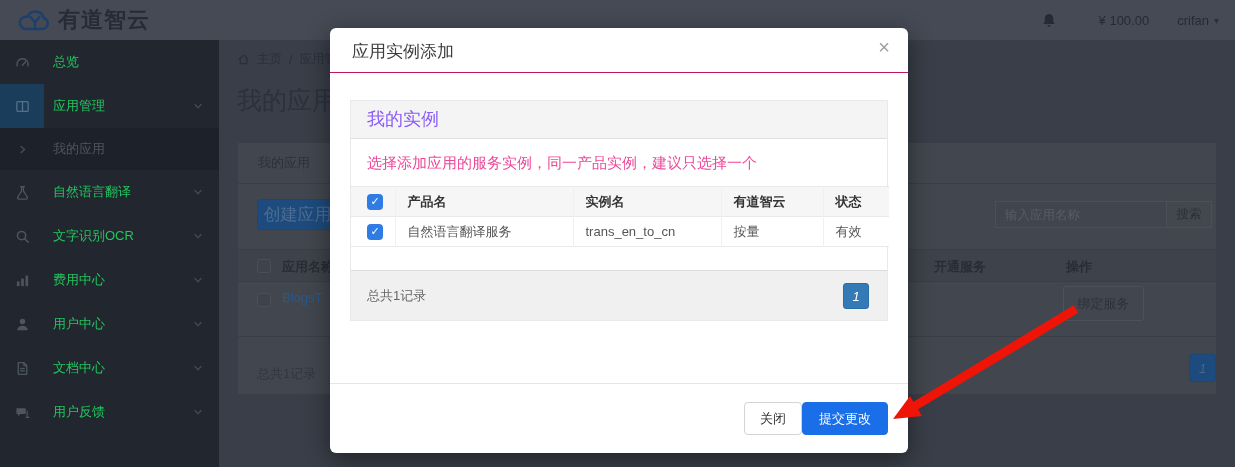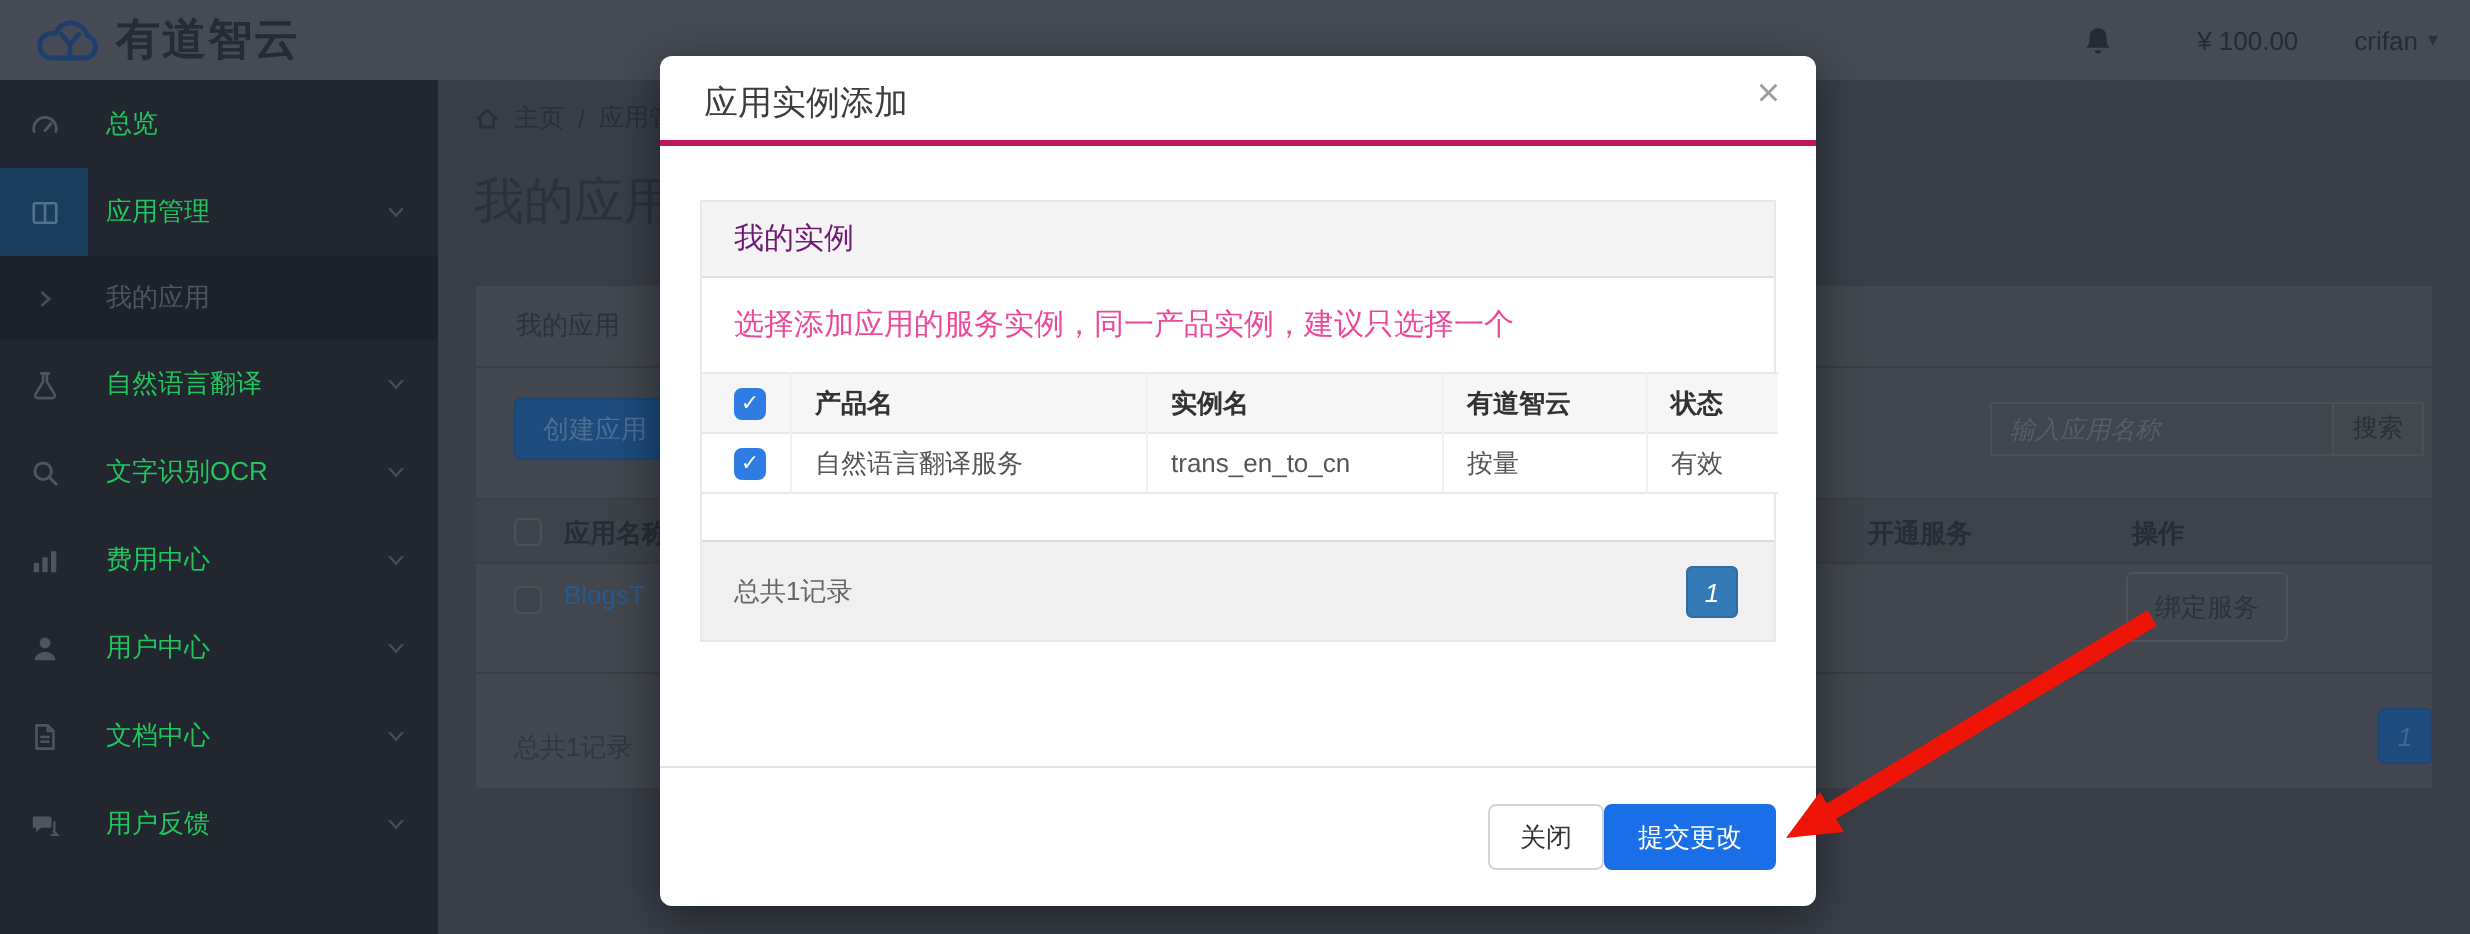--- a/index.html
+++ b/index.html
@@ -33,44 +33,44 @@
   .nav-item.sub{height:42px;background:#1d222a;color:#4e555f;}
   .nav-item.sub .nav-icon-box{color:#464d57;}
 
   .content{position:absolute;left:219px;top:40px;width:1016px;height:427px;background:#393e48;z-index:1;}
   .breadcrumb{position:absolute;left:18px;top:11px;display:flex;align-items:center;gap:7px;font-size:12.5px;color:#2a303a;}
   .breadcrumb .home-ic{display:flex;color:#2a303a;}
   .page-title{position:absolute;left:18px;top:44px;font-size:25px;font-weight:500;color:#2b323c;}
 
   .bg-panel{position:absolute;left:18px;top:102px;width:980px;height:253px;background:#42474f;border:1px solid #3a3f47;}
   .bg-panel-head{height:41px;line-height:40px;padding-left:20px;font-size:13px;color:#2c313a;border-bottom:1px solid #3a3f47;}
-  .bg-create-btn{position:absolute;left:19px;top:56px;width:81px;height:31px;background:var(--dim-btn-blue);color:#4e6d91;font-size:13px;border:1px solid #1c4674;border-radius:3px;cursor:pointer;}
+  .bg-create-btn{position:absolute;left:19px;top:56px;width:81px;height:31px;background:var(--dim-btn-blue);color:#4e6d91;font-size:17px;border:1px solid #1c4674;border-radius:3px;cursor:pointer;}
   .bg-search{position:absolute;right:4px;top:58px;display:flex;height:27px;}
-  .bg-search input{width:171px;height:27px;background:#40454e;border:1px solid #4a4f58;border-right:none;padding:0 9px;font-size:12.5px;color:#eab308;outline:none;font-family:inherit;font-style:italic;}
+  .bg-search input{width:171px;height:27px;background:#40454e;border:1px solid #4a4f58;border-right:none;padding:0 9px;font-size:12.5px;color:#eab308;outline:none;font-family:inherit;}
   .bg-search input::placeholder{color:#575d66;}
   .bg-search button{width:46px;height:27px;background:#43484f;border:1px solid #4a4f58;color:#2b3039;font-size:12.5px;cursor:pointer;font-family:inherit;}
   .bg-thead{position:absolute;left:0;top:106px;width:978px;height:33px;background:#3e434b;border-top:1px solid #3a3f47;border-bottom:1px solid #3a3f47;font-size:13px;font-weight:bold;color:#272c35;}
   .bg-th-name{position:absolute;left:44px;top:8px;}
   .bg-th-service{position:absolute;left:696px;top:8px;}
   .bg-th-action{position:absolute;left:828px;top:8px;text-align:center;}
   .dim-checkbox{position:absolute;width:14px;height:14px;border:1px solid #4b5058;background:#3e434c;border-radius:3px;}
   .bg-row-link{position:absolute;left:44px;top:147px;font-size:13px;color:#26598f;text-decoration:none;cursor:pointer;}
   .bg-bind-btn{position:absolute;left:825px;top:143px;width:81px;height:35px;background:transparent;border:1px solid #4c515a;border-radius:3px;color:#2d323b;font-size:13px;cursor:pointer;font-family:inherit;}
   .bg-divider{position:absolute;left:0;top:193px;width:978px;border-top:1px solid #3a3f47;}
   .bg-total{position:absolute;left:19px;top:222px;font-size:13px;color:#31363f;}
   .bg-page-btn{position:absolute;left:951px;top:211px;width:27px;height:28px;background:var(--dim-btn-blue);border:1px solid #1c4674;border-radius:3px;color:#46648c;font-size:13px;font-style:italic;cursor:pointer;font-family:inherit;}
 
   
   .modal{position:absolute;left:330px;top:28px;width:578px;height:425px;background:#ffffff;border-radius:6px;box-shadow:0 6px 24px rgba(0,0,0,.45);z-index:40;}
-  .modal-header{position:relative;height:45px;border-bottom:3px solid #be185d;}
+  .modal-header{position:relative;height:45px;border-bottom:1px solid #be185d;}
   .modal-title{position:absolute;left:22px;top:12px;font-size:17px;font-weight:500;color:#3d3d3d;}
   .modal-close{position:absolute;right:18px;top:9px;font-size:20px;color:#9e9e9e;cursor:pointer;line-height:1;background:none;border:none;font-family:inherit;}
 
   .ipanel{position:absolute;left:20px;top:72px;width:538px;border:1px solid #e7eaec;}
-  .ipanel-head{height:38px;line-height:37px;padding-left:16px;background:#f4f4f5;border-bottom:1px solid #e0e0e2;font-size:15px;font-weight:500;color:#701a75;}
+  .ipanel-head{height:38px;line-height:37px;padding-left:16px;background:#f4f4f5;border-bottom:1px solid #e0e0e2;font-size:18px;font-weight:500;color:#8b5cf6;}
   .ipanel-hint{height:47px;line-height:47px;padding-left:16px;font-size:15px;color:#ec4899;background:#fff;}
   table.itable{width:100%;border-collapse:collapse;table-layout:fixed;border-top:1px solid #e7eaec;}
   table.itable th,table.itable td{font-size:13px;text-align:left;padding:0 0 0 12px;height:30px;border-right:1px solid #f0f0f1;}
   table.itable th:last-child,table.itable td:last-child{border-right:none;}
   table.itable thead tr{background:#f6f6f7;border-bottom:1px solid #e7eaec;}
   table.itable th{font-weight:bold;color:#333;}
   table.itable tbody tr{border-bottom:1px solid #e7eaec;background:#fff;}
   table.itable td{color:#555;}
   td.cell-product{color:#333;}
   .cb-cell{padding-left:16px !important;}

